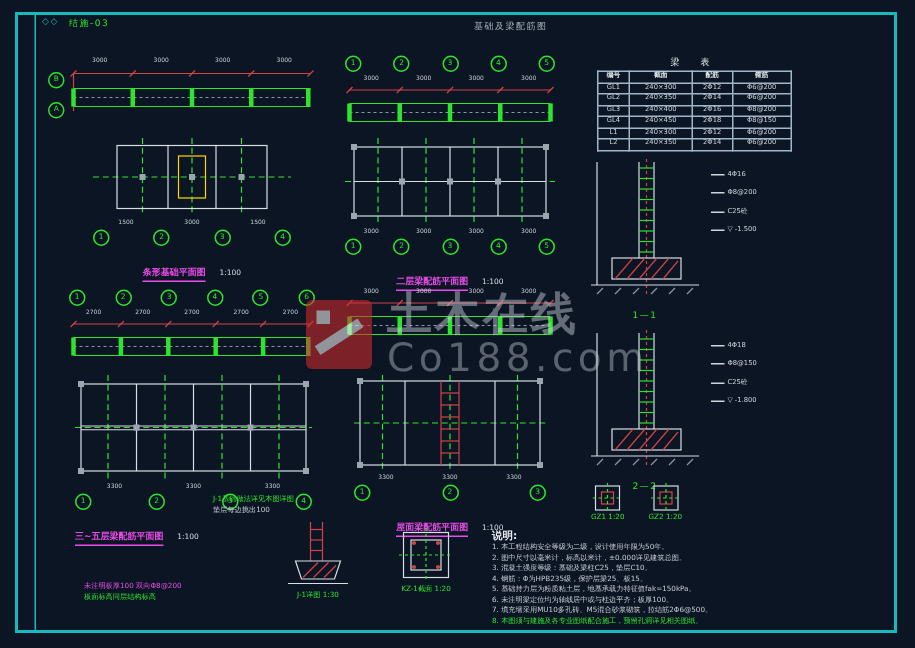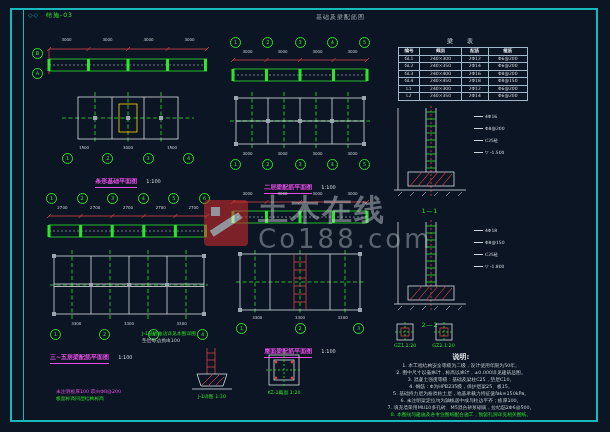--- a/index.html
+++ b/index.html
@@ -34,21 +34,21 @@
   .ldr{display:inline-block;width:9px;height:0;border-top:0.5px solid #cfd5db;}
   .seclab{color:#2ee52e;font-size:6px;text-align:center;margin-top:1px;letter-spacing:1px;}
   
   #beam-table{position:absolute;left:398px;top:36px;width:130px;}
   #beam-table table{border-collapse:collapse;width:100%;}
   #beam-table caption{color:#e2e7ec;font-size:6px;letter-spacing:6px;padding:1px 0;}
   #beam-table th,#beam-table td{border:0.5px solid #9fb7c9;color:#cfd5db;font-size:4.5px;
        padding:1px;text-align:center;line-height:1;}
   #beam-table th{color:#e2e7ec;}
   
-  #notes{position:absolute;left:344px;top:352px;width:234px;text-align:center;}
+  #notes{position:absolute;left:328px;top:352px;width:234px;}
   .notes-title{color:#e8edf2;font-size:7px;font-weight:bold;margin-bottom:1px;}
   .note-line{color:#c6cdd4;font-size:4.8px;line-height:1.45;}
   .note-line.hl{color:#2ee52e;}
   
   .mini{position:absolute;font-size:4.8px;line-height:1.5;white-space:nowrap;}
   .m-mag{color:#e84de8}.m-grn{color:#2ee52e}.m-wht{color:#c6cdd4}
   
   .det{position:absolute;display:flex;flex-direction:column;align-items:center;gap:1px;}
   .det-lab{color:#2ee52e;font-size:4.8px;white-space:nowrap;}
   .sqrow{position:absolute;display:flex;gap:16px;}

